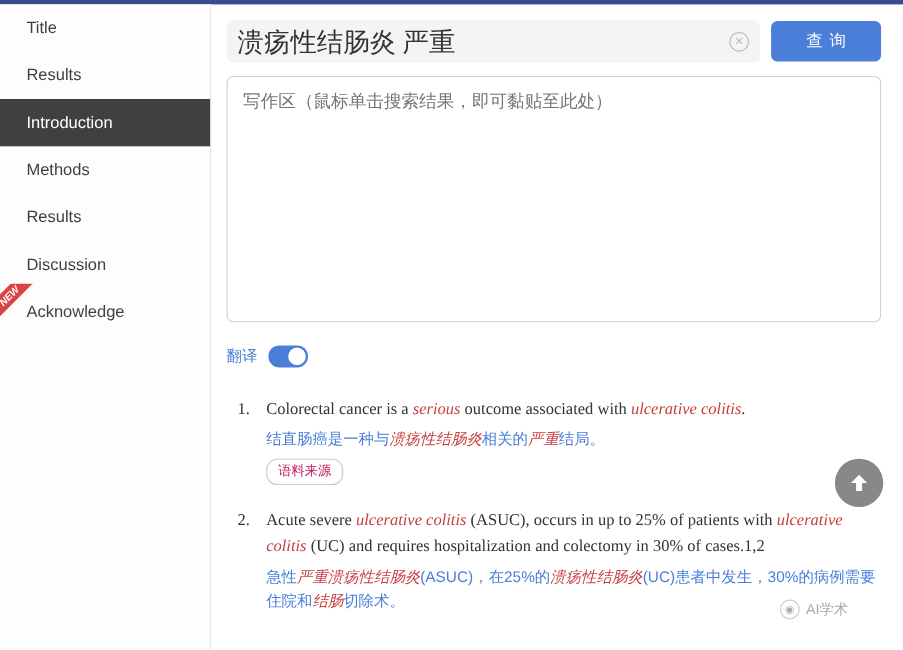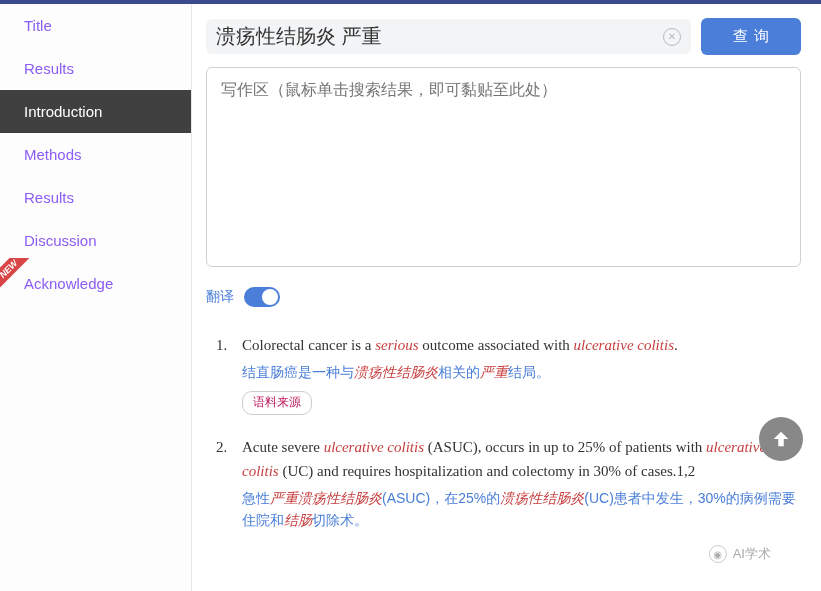--- a/index.html
+++ b/index.html
@@ -1,30 +1,30 @@
 <!DOCTYPE html>
 <html><head>
   <meta charset="utf-8">
   <style>
     * { margin: 0; padding: 0; box-sizing: border-box; }
     body { font-family: Arial, "Microsoft YaHei", sans-serif; background: #fff; width: 821px; height: 591px; overflow: hidden; position: relative; }
     .top-bar { height: 4px; background: #3b4a8f; }
     .container { display: flex; height: calc(100% - 4px); }
     .sidebar { width: 192px; background: #fdfdfd; border-right: 1px solid #e5e5e5; }
-    .sidebar-item { padding: 13px 24px; font-size: 15px; color: #8b5cf6; cursor: pointer; position: relative; }
+    .sidebar-item { padding: 13px 24px; font-size: 15px; color: #404040; cursor: pointer; position: relative; }
     .sidebar-item.active { background: #404040; color: #fff; }
     .new-badge { position: absolute; left: -4px; top: -4px; width: 34px; height: 34px; overflow: hidden; }
     .new-badge::before { content: "NEW"; position: absolute; left: -12px; top: 4px; background: #d94444; color: #fff; font-size: 9px; font-weight: bold; padding: 2px 14px; transform: rotate(-45deg); font-style: italic; }
     .main { flex: 1; padding: 14px 20px 0 14px; overflow-y: auto; }
     .search-row { display: flex; align-items: center; gap: 10px; margin-bottom: 12px; }
     .search-box { flex: 1; display: flex; align-items: center; background: #f3f4f6; border-radius: 6px; padding: 6px 10px; }
-    .search-input { flex: 1; border: none; background: transparent; font-size: 20px; color: #333; outline: none; }
+    .search-input { flex: 1; border: none; background: transparent; font-size: 24px; color: #333; outline: none; font-family: Liberation Serif, serif; }
     .clear-btn { width: 18px; height: 18px; border: 1px solid #bbb; border-radius: 50%; display: flex; align-items: center; justify-content: center; color: #bbb; font-size: 10px; cursor: pointer; }
     .search-btn { background: #4a7ed8; color: #fff; border: none; border-radius: 6px; padding: 9px 26px; font-size: 15px; cursor: pointer; letter-spacing: 6px; text-indent: 6px; }
-    .writing-area { width: 100%; height: 200px; border: 1px solid #d0d0d0; border-radius: 6px; padding: 12px 14px; font-size: 16px; color: #aaa; resize: none; outline: none; font-family: inherit; margin-bottom: 16px; }
+    .writing-area { width: 100%; height: 224px; border: 1px solid #d0d0d0; border-radius: 6px; padding: 12px 14px; font-size: 16px; color: #aaa; resize: none; outline: none; font-family: inherit; margin-bottom: 16px; }
     .toggle-row { display: flex; align-items: center; gap: 10px; margin-bottom: 26px; }
     .toggle-label { color: #4a7ed8; font-size: 14px; }
     .toggle { width: 36px; height: 20px; background: #4a7ed8; border-radius: 10px; position: relative; cursor: pointer; }
     .toggle::after { content: ""; position: absolute; right: 2px; top: 2px; width: 16px; height: 16px; background: #fff; border-radius: 50%; }
     .results { padding-left: 10px; font-family: Georgia, serif; }
     .result-item { display: flex; margin-bottom: 20px; font-size: 15px; line-height: 1.6; }
     .result-num { width: 26px; flex-shrink: 0; color: #333; }
     .result-content { flex: 1; }
     .result-en { color: #333; margin-bottom: 4px; }
     .result-en .hl { color: #c83e3e; font-style: italic; }

